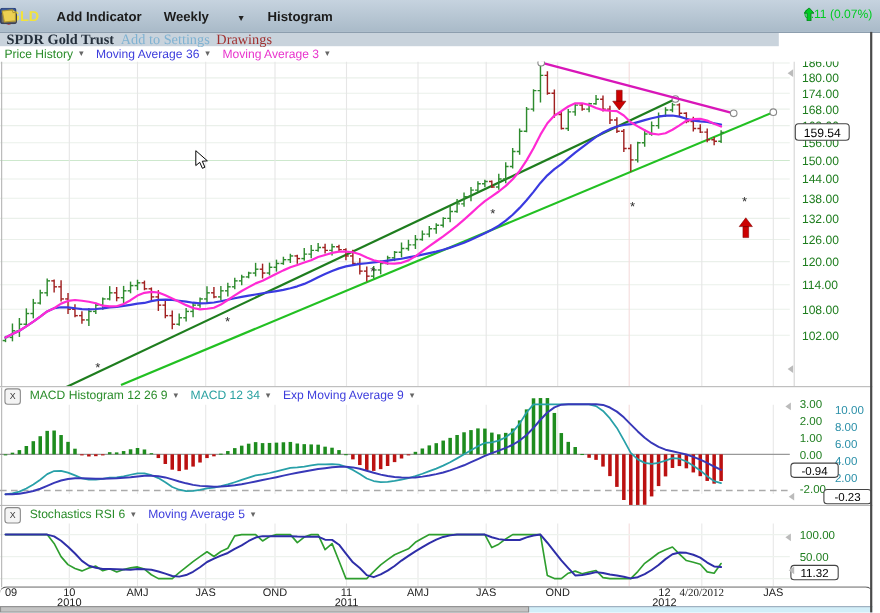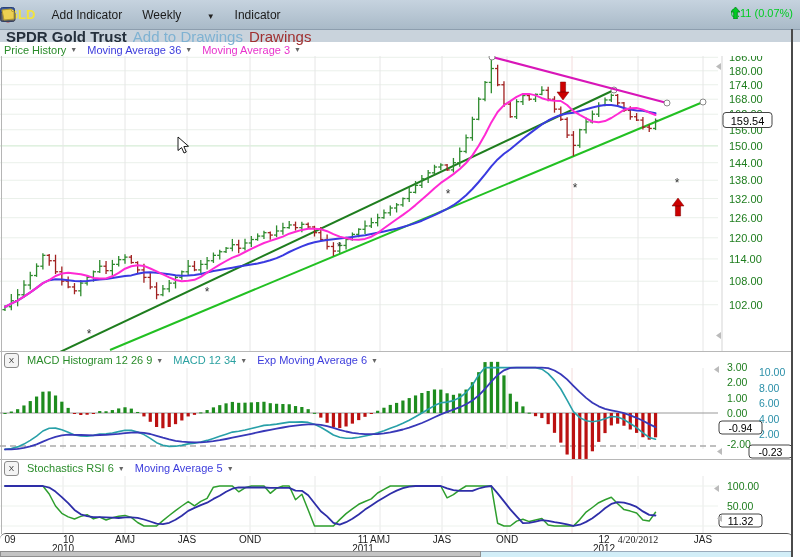--- a/index.html
+++ b/index.html
@@ -2,28 +2,28 @@
 <html><head>
 <meta charset="utf-8">
 <style>
   html,body{margin:0;padding:0;background:#fff;}
   #app{position:relative;width:800px;height:557px;overflow:hidden;background:#fff;
        font-family:"Liberation Sans",sans-serif;-webkit-font-smoothing:antialiased;}
   
   #toolbar{position:absolute;left:0;top:0;width:800px;height:29px;
     background:linear-gradient(#c6d3df,#a9bac8);border-bottom:1px solid #8d9eae;
     display:flex;align-items:center;font-size:12px;color:#1b1b1b;}
-  #toolbar .tbtn{padding:0 10px;cursor:default;white-space:nowrap;}
+  #toolbar .tbtn{padding:0 10px;cursor:default;white-space:nowrap;font-weight:bold;}
   #symbol{font-weight:bold;color:#f2e33c;padding:0 6px 0 8px;font-size:13px;}
   .dd-arrow{font-size:8px;color:#222;margin-left:22px;}
   .tb-icon{width:17px;height:17px;margin:0 4px;display:inline-flex;align-items:center;justify-content:center;}
   #change{position:absolute;right:7px;top:7px;color:#00cc22;font-size:11px;display:flex;align-items:center;gap:2px;}
   
-  #subbar{position:absolute;left:0;top:30px;width:800px;height:12px;background:#c9d3dc;
-    font-size:15px;display:flex;align-items:center;}
+  #subbar{position:absolute;left:0;top:30px;width:708px;height:12px;background:#c9d3dc;
+    font-size:13px;display:flex;align-items:center;font-family:Liberation Serif, serif;}
   #subbar .sp{margin-left:6px;white-space:nowrap;}
   #sym-name{color:#25303c;font-weight:bold;}
   #add-port{color:#7fb2d2;}
   #drawings{color:#a03030;}
   
   .ind-row{position:absolute;left:0;width:720px;display:flex;
     font-size:11px;background:transparent;z-index:5;}
   #price-header{top:43px;height:13px;left:4px;}
   .ind{display:flex;align-items:center;margin-right:10px;white-space:nowrap;cursor:default;}
   .ind .arr{font-size:7px;color:#666;margin-left:4px;}
@@ -52,21 +52,21 @@
 
 <div id="app">
 
   <div id="toolbar">
     <span id="symbol">GLD</span>
     <span class="tbtn">Add Indicator</span>
     <span class="tbtn">
       <span>Weekly</span>
       <span class="dd-arrow">▼</span>
     </span>
-    <span class="tbtn">Indicator</span>
+    <span class="tbtn">Histogram</span>
 
     <span class="tb-icon">
       <svg width="16" height="16">
           <circle cx="8" cy="9" r="5.2" fill="#fff" stroke="#c02525" stroke-width="2.4"></circle>
       <path d="M8,9 L8,6 M8,9 L10,10" stroke="#333" stroke-width="1"></path>
       <path d="M3,4 L5,2.5 M13,4 L11,2.5" stroke="#c02525" stroke-width="2"></path>
         </svg>
     </span>
     <span class="tb-icon">
       <svg width="16" height="16">
@@ -103,21 +103,21 @@
     <span id="change">
       <svg width="9" height="12">
           <path d="M4.5,0 L9,5 L6.3,5 L6.3,12 L2.7,12 L2.7,5 L0,5 Z" fill="#00cc22" stroke="#067d1e" stroke-width="0.8"></path>
         </svg>
       <span>0.11 (0.07%)</span>
     </span>
   </div>
 
   <div id="subbar">
     <span class="sp" id="sym-name">SPDR Gold Trust</span>
-    <span class="sp" id="add-port">Add to Drawings</span>
+    <span class="sp" id="add-port">Add to Settings</span>
     <span class="sp" id="drawings">Drawings</span>
   </div>
 
   <div id="price-header" class="ind-row">
     <span class="ind" style="color:#2a8c2a">
       <span>Price History</span>
         <span class="arr">▼</span>
       </span>
     <span class="ind" style="color:#3c3cdc">
       <span>Moving Average 36</span>
@@ -529,21 +529,21 @@
     <span class="xbtn">X</span>
     <span class="ind" style="color:#2a8c2a">
       <span>MACD Histogram 12 26 9</span>
         <span class="arr">▼</span>
       </span>
     <span class="ind" style="color:#2aa1a1">
       <span>MACD 12 34</span>
         <span class="arr">▼</span>
       </span>
     <span class="ind" style="color:#3c3cdc">
-      <span>Exp Moving Average 6</span>
+      <span>Exp Moving Average 9</span>
         <span class="arr">▼</span>
       </span>
   </div>
   <svg id="macd-svg" width="793" height="108">
       <g>
         <line x1="63" y1="16" x2="63" y2="97" stroke="#e8e8e8"></line>
         <line x1="125" y1="16" x2="125" y2="97" stroke="#e8e8e8"></line>
         <line x1="187" y1="16" x2="187" y2="97" stroke="#e8e8e8"></line>
         <line x1="250" y1="16" x2="250" y2="97" stroke="#e8e8e8"></line>
         <line x1="315" y1="16" x2="315" y2="97" stroke="#e8e8e8"></line>
@@ -728,37 +728,37 @@
         <path d="M719,25 l-5,3.5 l5,3.5 Z" fill="#bbb"></path>
         <path d="M722,55 l-5,3.5 l5,3.5 Z" fill="#bbb"></path>
       </g>
     </svg>
 
   <div id="xaxis">
       <div class="xlab" style="left: 10px;">
         <span class="l1"></span>
         <span class="l2">09</span>
       </div>
-      <div class="xlab" style="left: 63px; text-align: right;">
+      <div class="xlab" style="left: 63px;">
         <span class="l1">10</span>
         <span class="l2">2010</span>
       </div>
       <div class="xlab" style="left: 125px;">
         <span class="l1">AMJ</span>
         <span class="l2"></span>
       </div>
       <div class="xlab" style="left: 187px;">
         <span class="l1">JAS</span>
         <span class="l2"></span>
       </div>
       <div class="xlab" style="left: 250px;">
         <span class="l1">OND</span>
         <span class="l2"></span>
       </div>
-      <div class="xlab" style="left: 315px; margin-left: 48px;">
+      <div class="xlab" style="left: 315px;">
         <span class="l1">11</span>
         <span class="l2">2011</span>
       </div>
       <div class="xlab" style="left: 380px;">
         <span class="l1">AMJ</span>
         <span class="l2"></span>
       </div>
       <div class="xlab" style="left: 442px;">
         <span class="l1">JAS</span>
         <span class="l2"></span>

